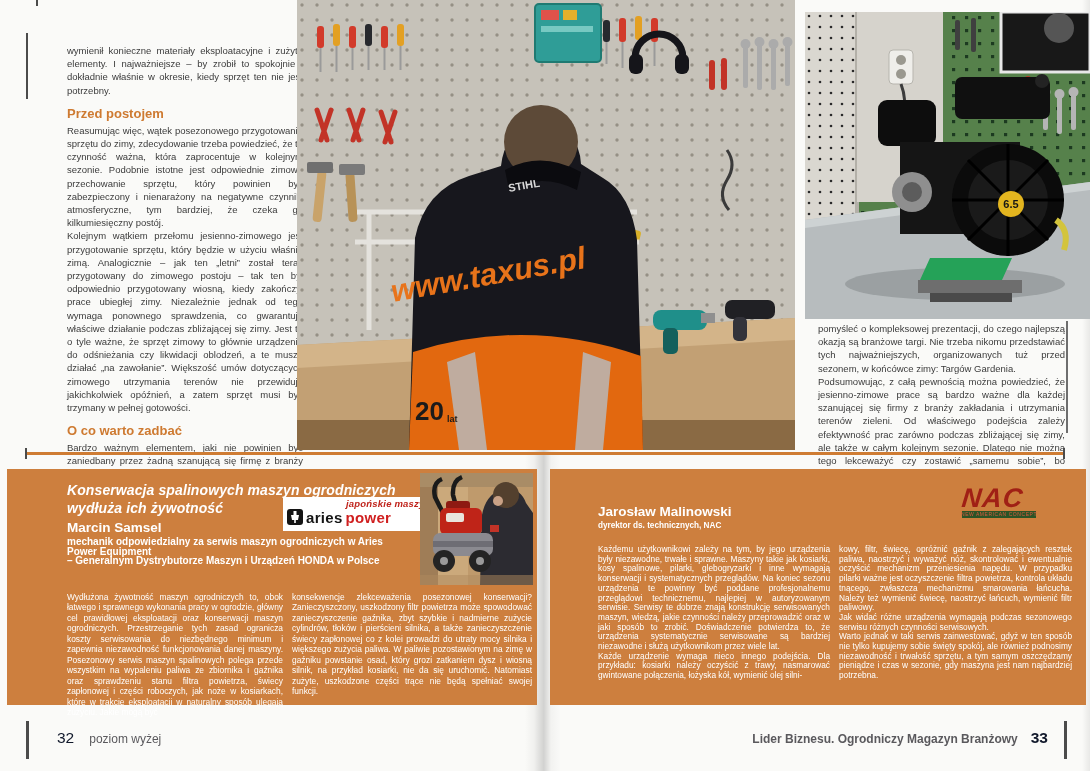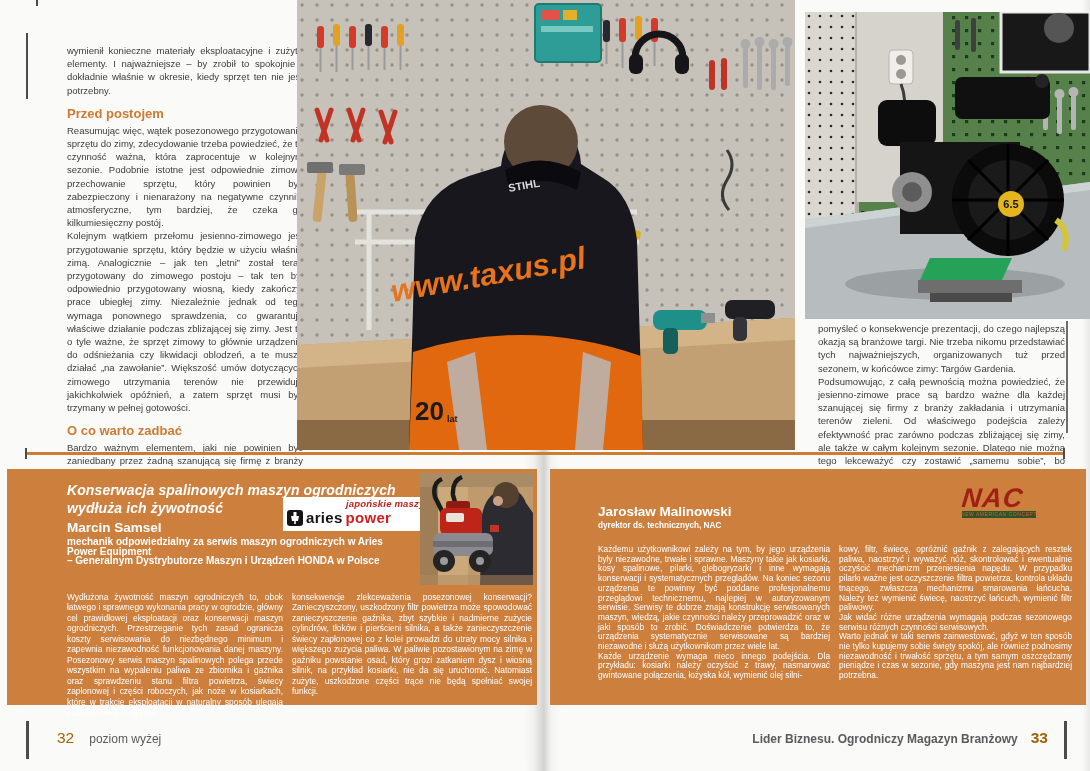--- a/index.html
+++ b/index.html
@@ -54,41 +54,41 @@
 
   .br-title{left:48px;top:13px;width:300px;}
   .br-author{left:48px;top:35px;}
   .br-role{left:48px;top:52px;width:300px;font-size:8.2px;}
   .br-body{left:48px;top:67px;font-size:8.3px;line-height:9.7px;}
   .br-body .c1{width:232px;} .br-body .c2{width:233px;}
 
   
   .bl-logo{left:276px;top:28px;width:158px;height:34px;background:#fff;box-sizing:border-box;padding:1px 5px 2px 4px;}
   .ap-tagline{font-style:italic;font-weight:bold;color:#c0241c;font-size:9.5px;line-height:11px;text-align:right;letter-spacing:.2px;}
-  .ap-row{display:flex;align-items:flex-end;gap:3px;margin-top:0;}
+  .ap-row{display:flex;align-items:flex-start;gap:3px;margin-top:0;}
   .ap-icon{display:inline-flex;}
   .ap-name{font-size:15px;font-weight:bold;letter-spacing:.3px;line-height:17px;}
   .ap-aries{color:#141414;} .ap-power{color:#d01f1f;}
 
   
   .bl-photo{left:413px;top:4px;width:113px;height:112px;overflow:hidden;}
   .bl-photo svg{display:block;}
 
   
   .br-logo{left:412px;top:17px;width:76px;}
   .nac-text{font-size:27px;font-weight:bold;font-style:italic;color:#a02015;line-height:24px;letter-spacing:1px;transform:skewX(-6deg);}
   .nac-bar{width:74px;height:7px;background:#2c5426;display:flex;align-items:center;justify-content:center;margin-top:1px;}
   .nac-bar span{font-size:5px;color:#d85a40;letter-spacing:.55px;white-space:nowrap;line-height:5px;}
 
   
   .footer-bar{width:3px;height:38px;background:#4b4b4b;z-index:3;}
   .fb-left{left:26px;top:721px;} .fb-right{left:1064px;top:721px;}
   .footer-left{left:57px;top:729px;display:flex;align-items:baseline;gap:15px;z-index:3;}
   .footer-right{left:0;top:729px;width:1048px;display:flex;justify-content:flex-end;align-items:baseline;gap:13px;z-index:3;font-weight:bold;}
-  .pagenum{font-size:15.5px;color:#a16207;}
+  .pagenum{font-size:15.5px;color:#0f172a;}
   .pagelabel{font-size:12px;color:#5a595d;}
 </style>
 </head>
 <body>
 
 <div class="abs gutter"></div>
 <div class="abs edge-right"></div>
 
 <div class="abs tick tick-top"></div>
 <div class="abs rule-left"></div>
@@ -296,21 +296,21 @@
       <text x="151" y="136" font-size="11" font-weight="bold" fill="#161616" text-anchor="middle">6.5</text>
       <path d="M196,148 q14,10 8,30" stroke="#d3c43c" stroke-width="6" fill="none"></path>
       <polygon points="70,186 152,186 142,208 60,208" fill="#25a258"></polygon>
       <rect x="58" y="208" width="104" height="13" fill="#6e6e6e"></rect>
       <rect x="70" y="221" width="82" height="9" fill="#4a4a4a"></rect>
     </g>
   </svg>
 </div>
 
 <div class="abs col-right">
-  <p class="bodytext">pomyśleć o konsekwencje prezentacji, do czego najlepszą okazją są branżowe targi. Nie trzeba nikomu przedstawiać tych najważniejszych, organizowanych tuż przed sezonem, w końcówce zimy: Targów Gardenia.</p>
+  <p class="bodytext">pomyśleć o kompleksowej prezentacji, do czego najlepszą okazją są branżowe targi. Nie trzeba nikomu przedstawiać tych najważniejszych, organizowanych tuż przed sezonem, w końcówce zimy: Targów Gardenia.</p>
   <p class="bodytext">Podsumowując, z całą pewnością można powiedzieć, że jesienno-zimowe prace są bardzo ważne dla każdej szanującej się firmy z branży zakładania i utrzymania terenów zieleni. Od właściwego podejścia zależy efektywność prac zarówno podczas zbliżającej się zimy, ale także w całym kolejnym sezonie. Dlatego nie można tego lekceważyć czy zostawić „samemu sobie”, bo wszelkie zaniedbania wyjdą i zaburzą jakość oraz terminowość prac.</p>
 </div>
 <div class="abs rule-right"></div>
 
 <div class="abs orange-rule"></div>
 <div class="abs tick tick-rule-l"></div>
 <div class="abs tick tick-rule-r"></div>
 
 <div class="abs box box-left">
   <div class="abs x-title bl-title">Konserwacja spalinowych maszyn ogrodniczych

